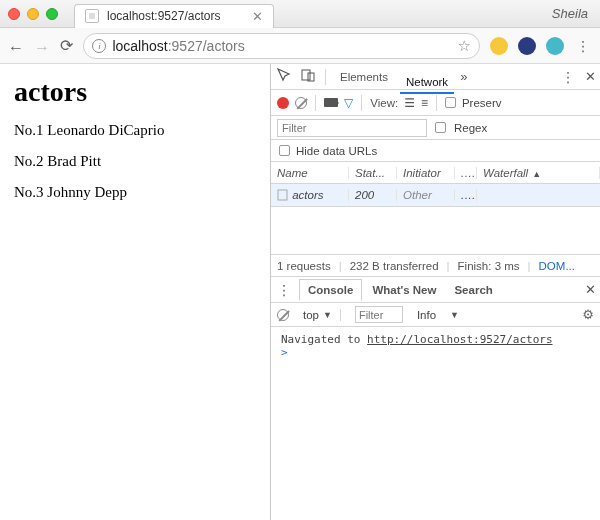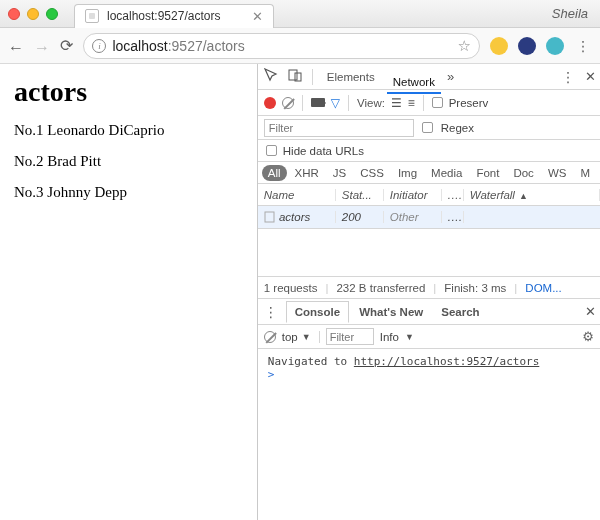--- a/index.html
+++ b/index.html
@@ -156,21 +156,21 @@
   
   .summary{display:flex;align-items:center;height:22px;border-bottom:1px solid #d6d6d6;padding:0 6px;gap:4px;color:#555;}
   .summary .sep{color:#ccc;margin:0 4px;}
   .summary .dom{color:#1967d2;}
   
   .drawer-tabs{display:flex;align-items:center;height:26px;border-bottom:1px solid #d6d6d6;padding:0 4px;gap:2px;}
   .drawer-tabs .kebab{margin-right:4px;}
   .drawer-tabs .tabitem{padding:4px 8px;color:#555;font-weight:bold;}
   .drawer-tabs .tabitem.active{border:1px solid #d0d0d0;border-bottom:1px solid #fff;background:#fff;}
   .drawer-tabs .closebtn{margin-left:auto;font-size:13px;color:#555;}
-  .console-bar{display:flex;align-items:center;height:24px;border-bottom:1px solid #d6d6d6;padding:0 6px;gap:6px;}
+  .console-bar{display:flex;align-items:center;height:24px;border-bottom:1px solid #d6d6d6;padding:0 6px;gap:14px;}
   .console-bar .sel{display:flex;align-items:center;gap:4px;border-right:1px solid #d6d6d6;padding-right:8px;}
   .console-bar input{border:1px solid #ccc;height:17px;width:48px;font-size:11px;padding:1px 3px;}
   .tridown{font-size:9px;color:#555;}
   .gear{font-size:13px;color:#666;margin-left:auto;}
   .console-body{padding:6px 10px;font-family:Menlo,Consolas,monospace;font-size:11px;color:#444;}
   .console-body a{color:#444;}
   .prompt{color:#2a6fd6;}
 </style>
 </head>
 <body>
@@ -257,32 +257,20 @@
     <div class="filter-row">
       <input placeholder="Filter" style="">
       <span class="chk"></span>
       <span>Regex</span>
     </div>
     <div class="hide-row">
       <span class="chk"></span>
       <span>Hide data URLs</span>
     </div>
 
-    <div class="typerow">
-      <span class="typepill all">All</span>
-      <span class="typepill">XHR</span>
-      <span class="typepill">JS</span>
-      <span class="typepill">CSS</span>
-      <span class="typepill">Img</span>
-      <span class="typepill">Media</span>
-      <span class="typepill">Font</span>
-      <span class="typepill">Doc</span>
-      <span class="typepill">WS</span>
-      <span class="typepill">M</span>
-    </div>
 
     <div class="nettable">
       <div class="hdr">
         <div class="cell c-name">Name</div>
         <div class="cell c-st">Stat...</div>
         <div class="cell c-init">Initiator</div>
         <div class="cell c-dots">...</div>
         <div class="cell c-wf">
           <span>Waterfall</span><span class="sorttri">▲</span>
         </div>

